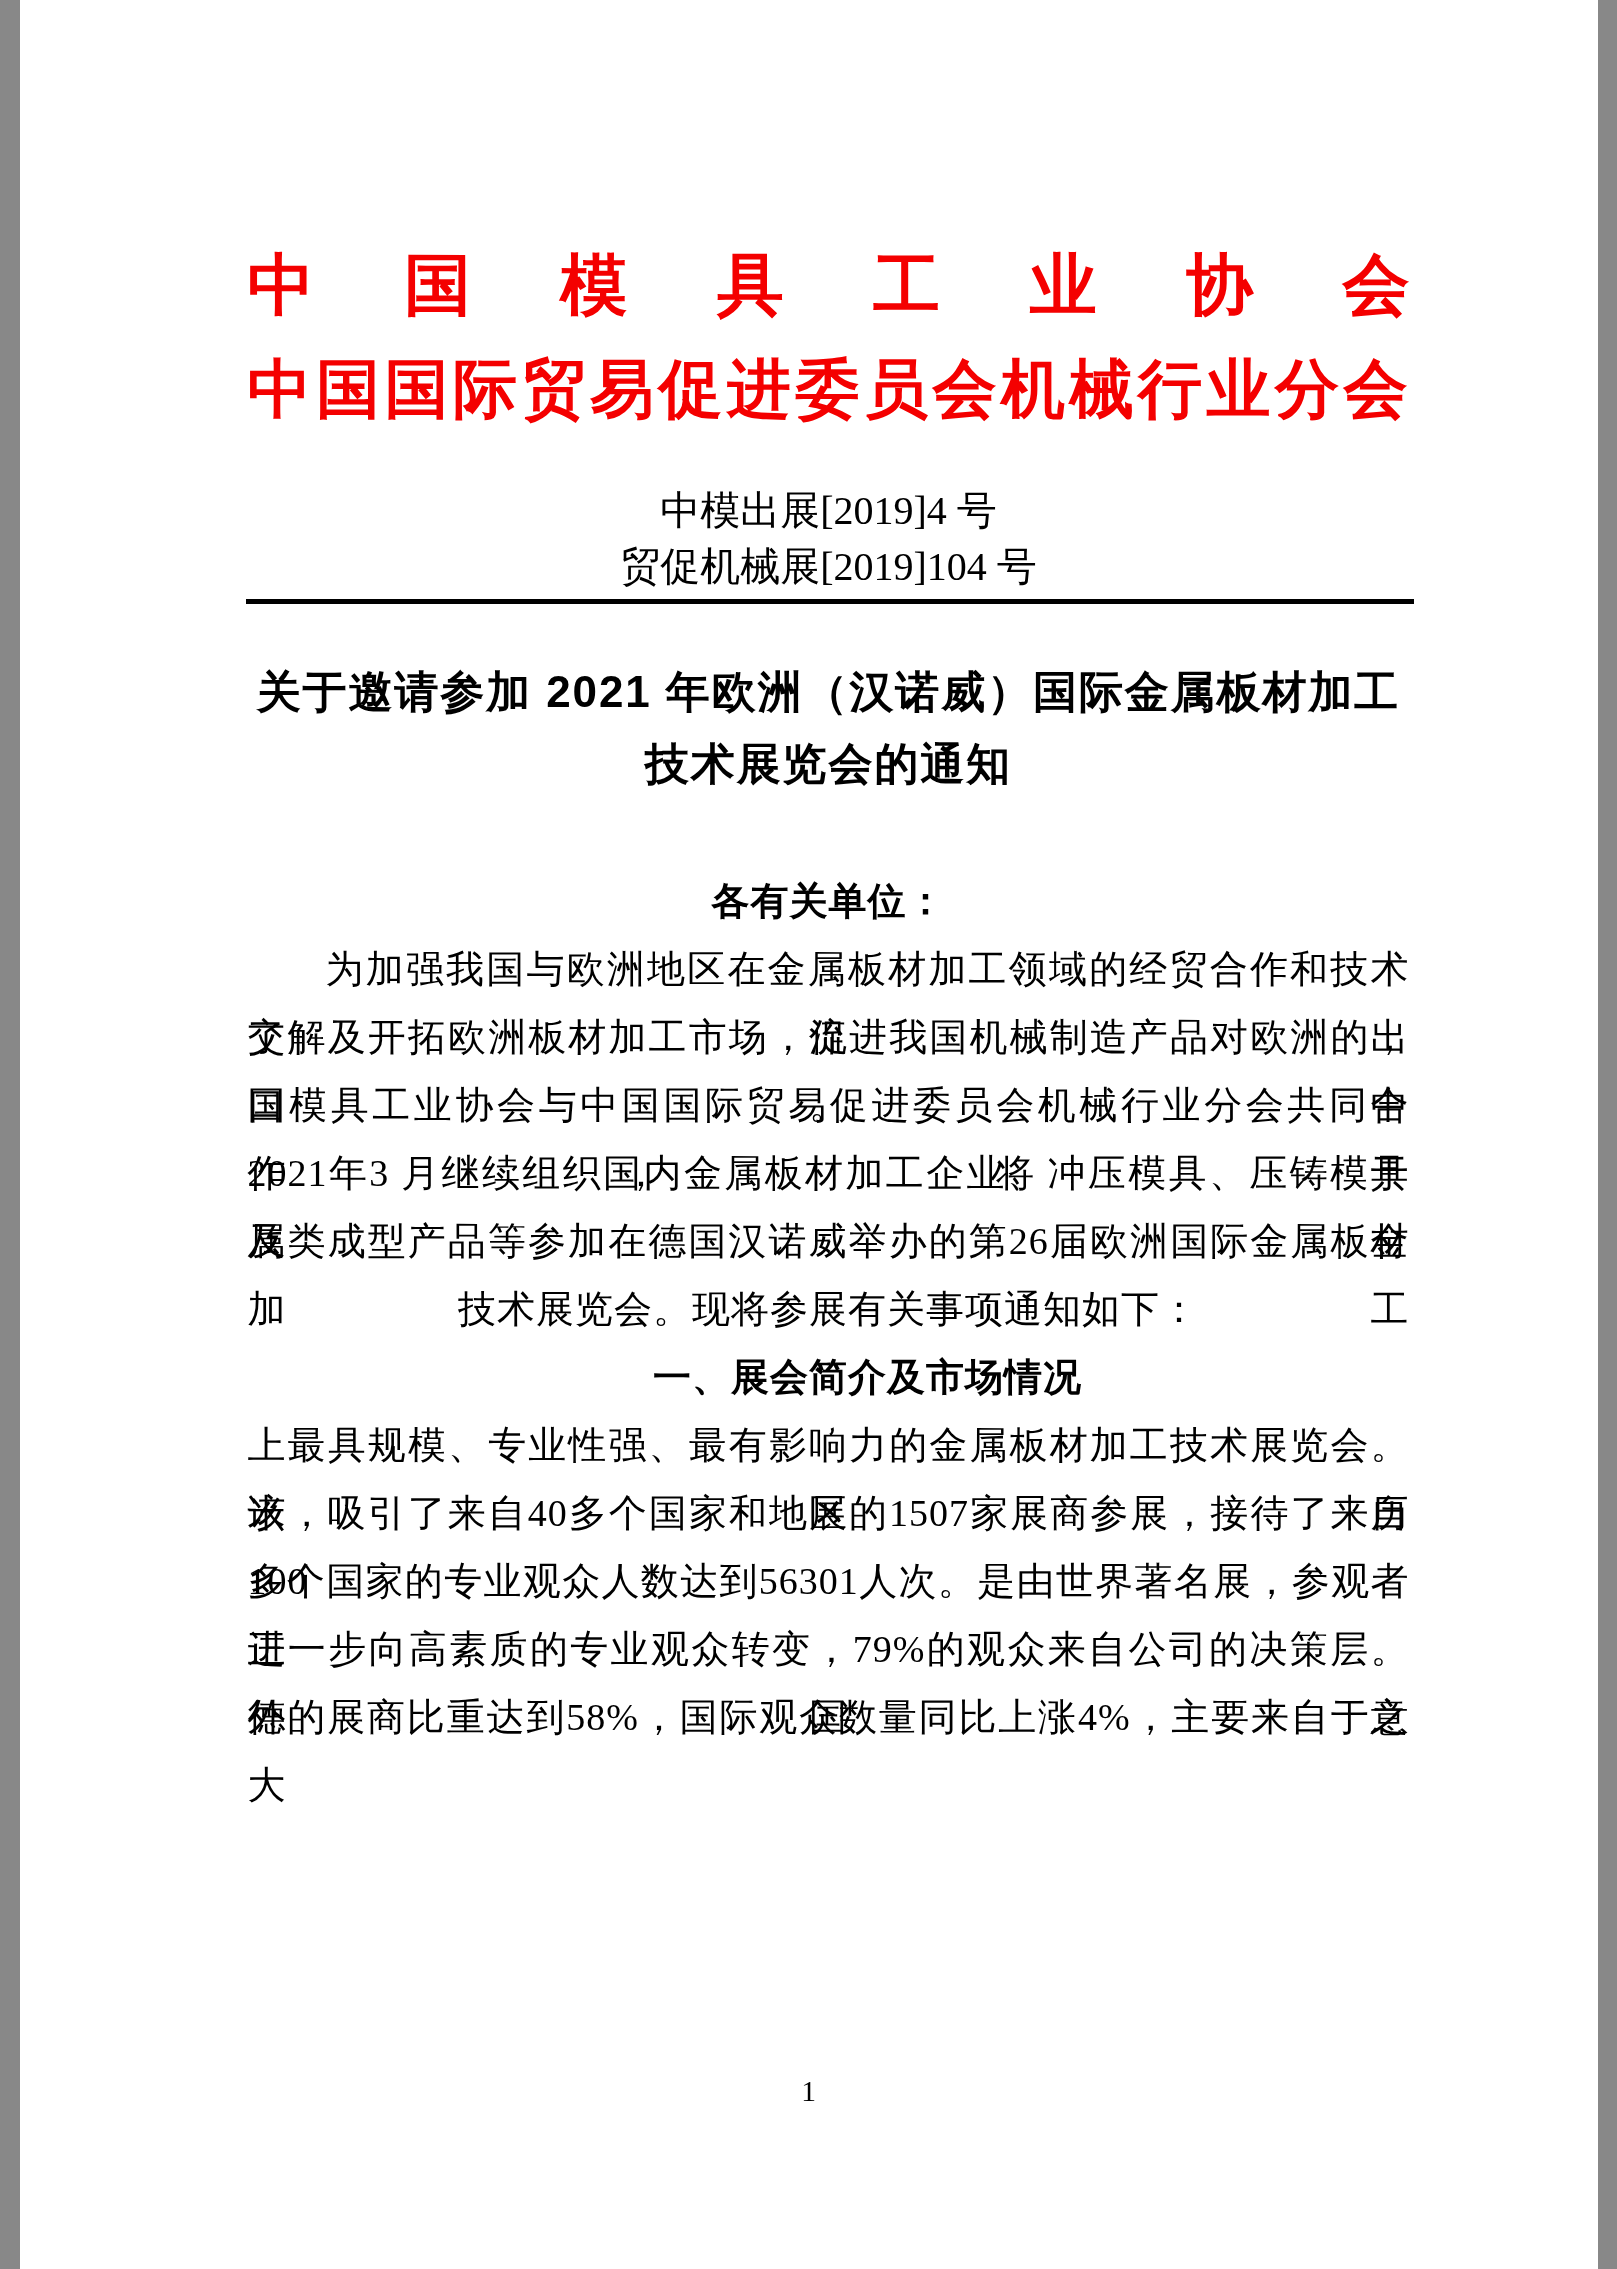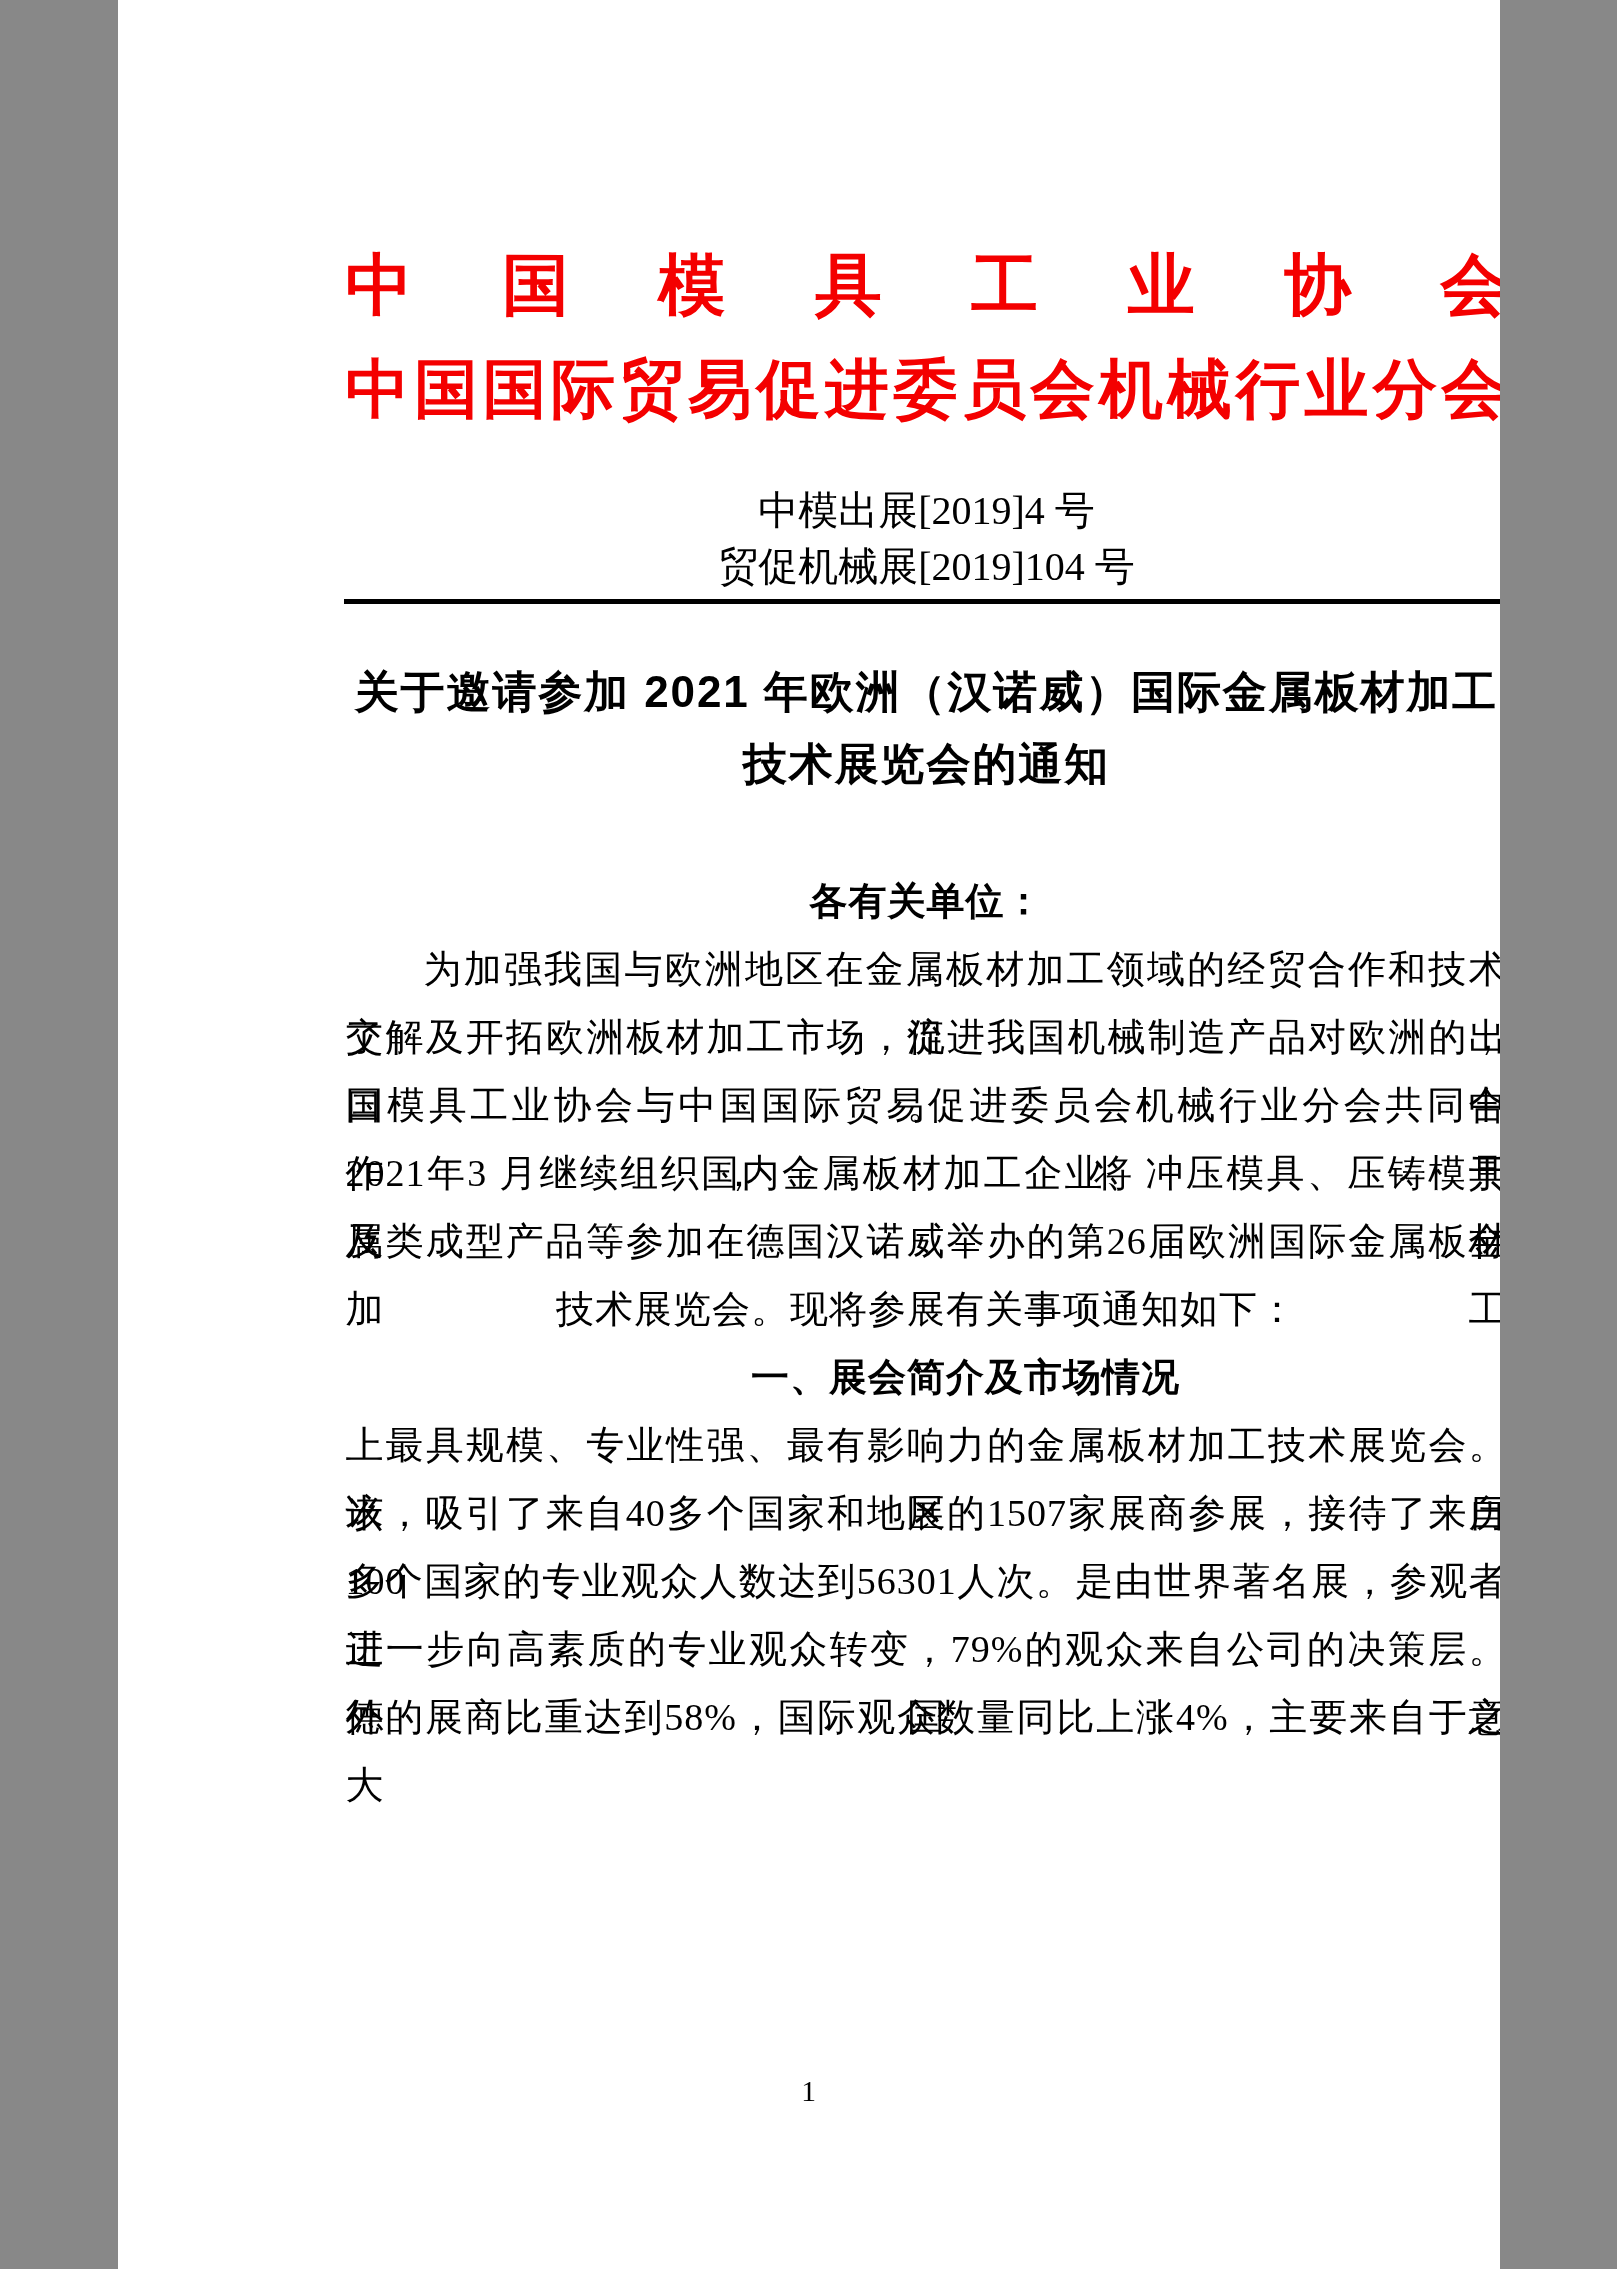--- a/index.html
+++ b/index.html
@@ -1,20 +1,20 @@
 <!DOCTYPE html>
 <html lang="zh" style="--red: #f40000;font-size:15px"><head>
 <meta charset="utf-8">
 <style>
   :root { --red: #f40000; }
   * { margin: 0; padding: 0; box-sizing: border-box; }
   html, body { background: #888; }
   .page {
     position: relative;
-    width: 1382px;
+    width: 1578px;
     height: 2269px;
     margin: 0 auto;
     background: #ffffff;
     overflow: hidden;
     font-family: "Liberation Serif", serif;
     color: #000000;
   }
   .content-col { position: absolute; left: 228px; width: 1162px; }
 
   

